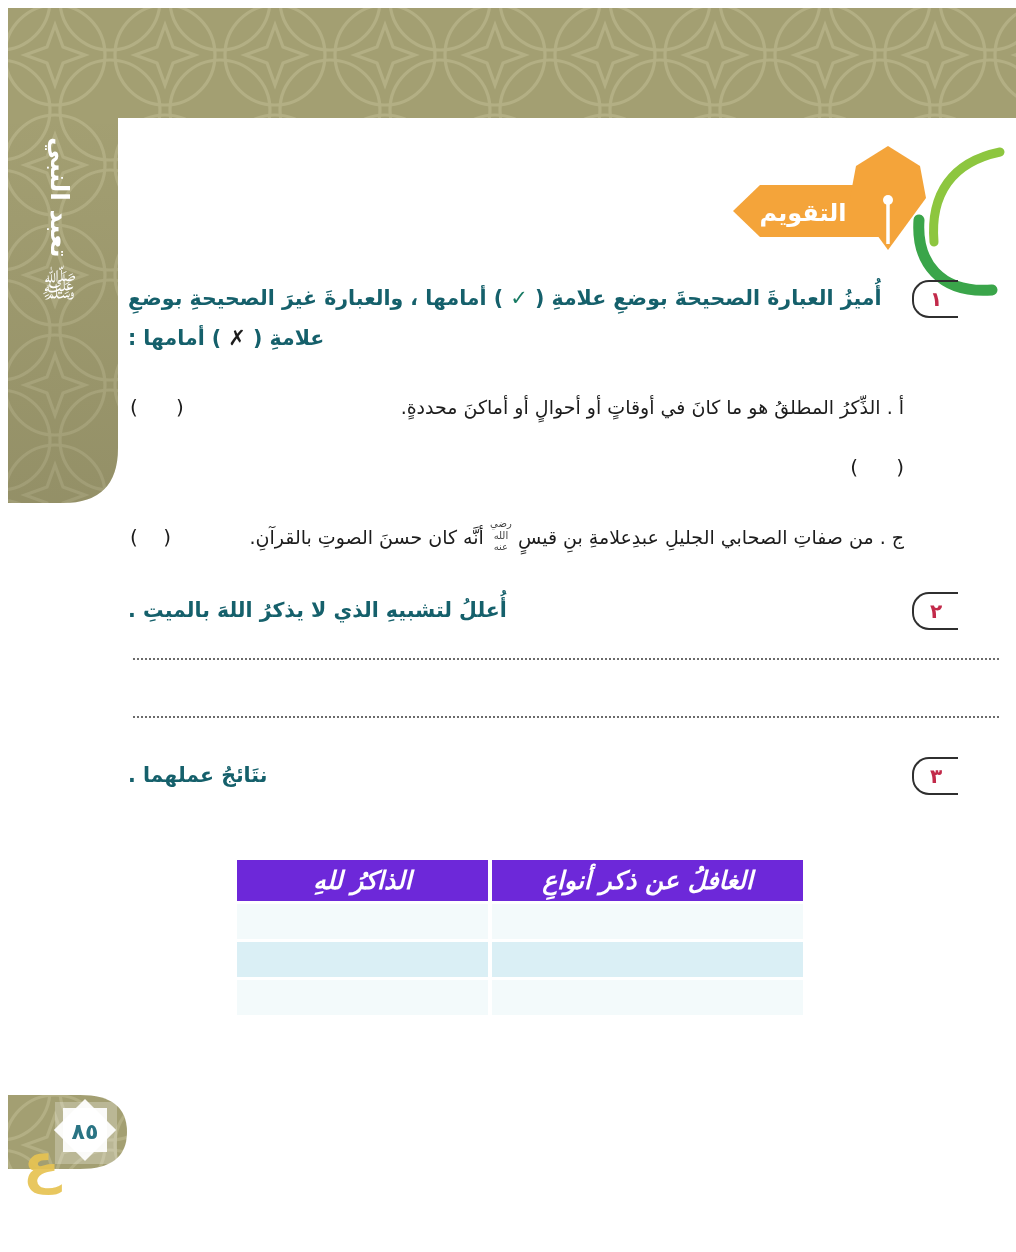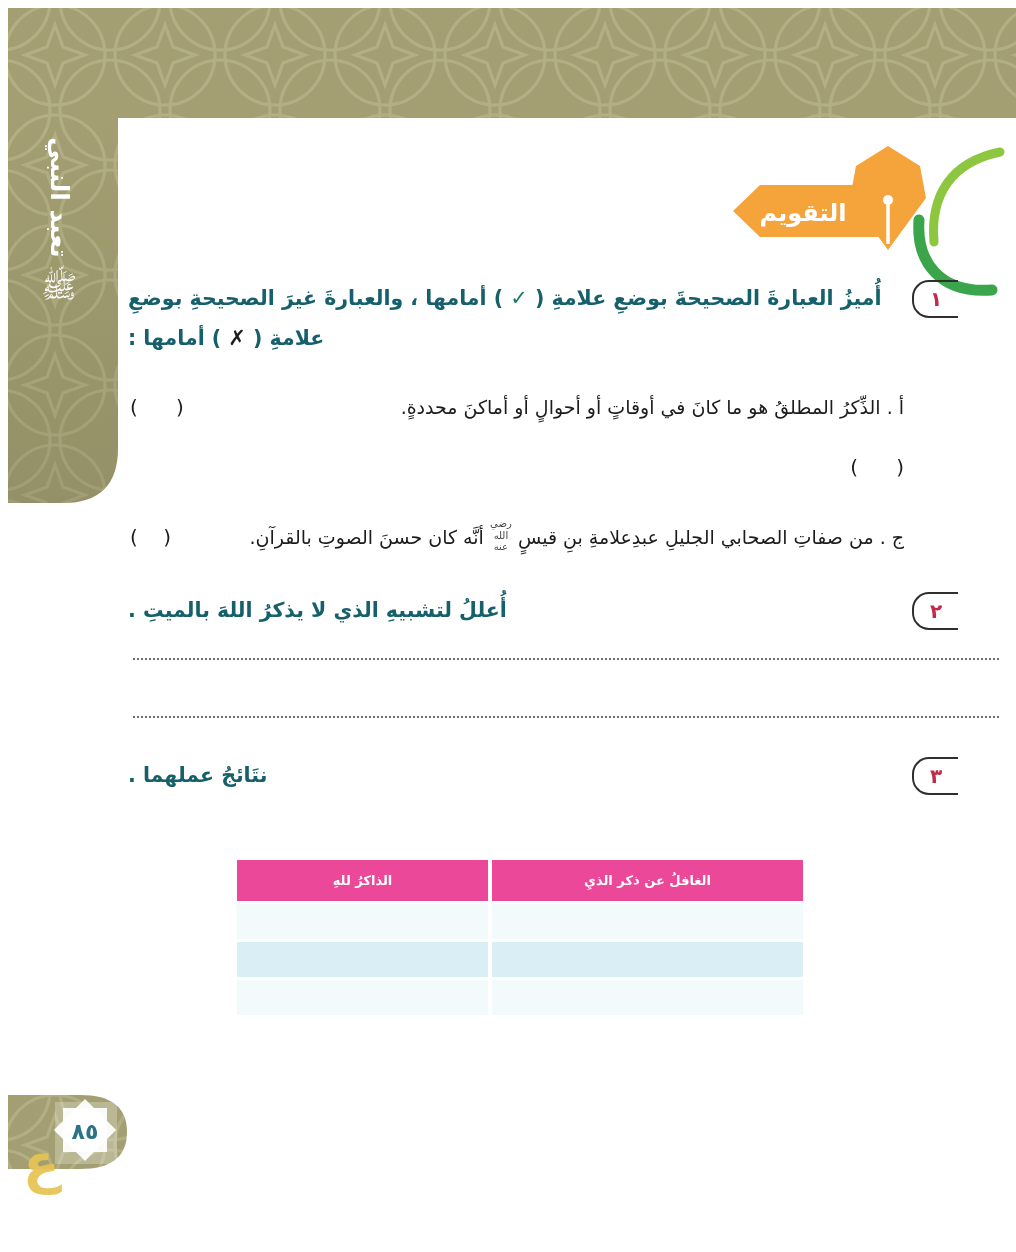--- a/index.html
+++ b/index.html
@@ -51,22 +51,22 @@
     display:inline-block;width:22px;font-size:10px;line-height:1.15;color:#444;
     text-align:center;vertical-align:middle;transform:translateY(-3px);
   }
   .dotted-line{position:absolute;left:5px;right:4px;height:0;border-bottom:2.5px dotted #6b6b6b;}
   
   .assess-table{
     position:absolute;right:200px;width:566px;direction:rtl;
     display:grid;grid-template-columns:311px 251px;grid-auto-rows:auto;gap:3px 4px;
   }
   .assess-table .th{
-    background:#ec4899;color:#ffffff;font-weight:bold;font-size:13px;height:41px;
-    display:flex;align-items:center;justify-content:center;
+    background:#6d28d9;color:#ffffff;font-weight:bold;font-size:25px;height:41px;
+    display:flex;align-items:center;justify-content:center;font-style:italic;
   }
   .assess-table .td{height:35px;}
   .assess-table .row-light{background:#f3fafb;}
   .assess-table .row-blue{background:#daeff5;}
 </style>
 </head>
 <body>
 
 <svg class="frame-svg" width="1016" height="520" viewBox="0 0 1016 520">
   <defs>
@@ -148,21 +148,21 @@
   <div class="q-row" style="top:755px;">
     <div class="q-num-box">
       <span class="q-num">٣</span>
     </div>
     <div class="q-text">
       <div>نتَائجُ عملهما .</div>
     </div>
   </div>
 
   <div class="assess-table" style="top:860px;">
-    <div class="th">الغافلُ عن ذكر الذيِ</div>
+    <div class="th">الغافلُ عن ذكر أنواعِ</div>
     <div class="th">الذاكرُ للهِ</div>
     <div class="td row-light"></div>
     <div class="td row-light"></div>
     <div class="td row-blue"></div>
     <div class="td row-blue"></div>
     <div class="td row-light"></div>
     <div class="td row-light"></div>
   </div>
 </div>
 

